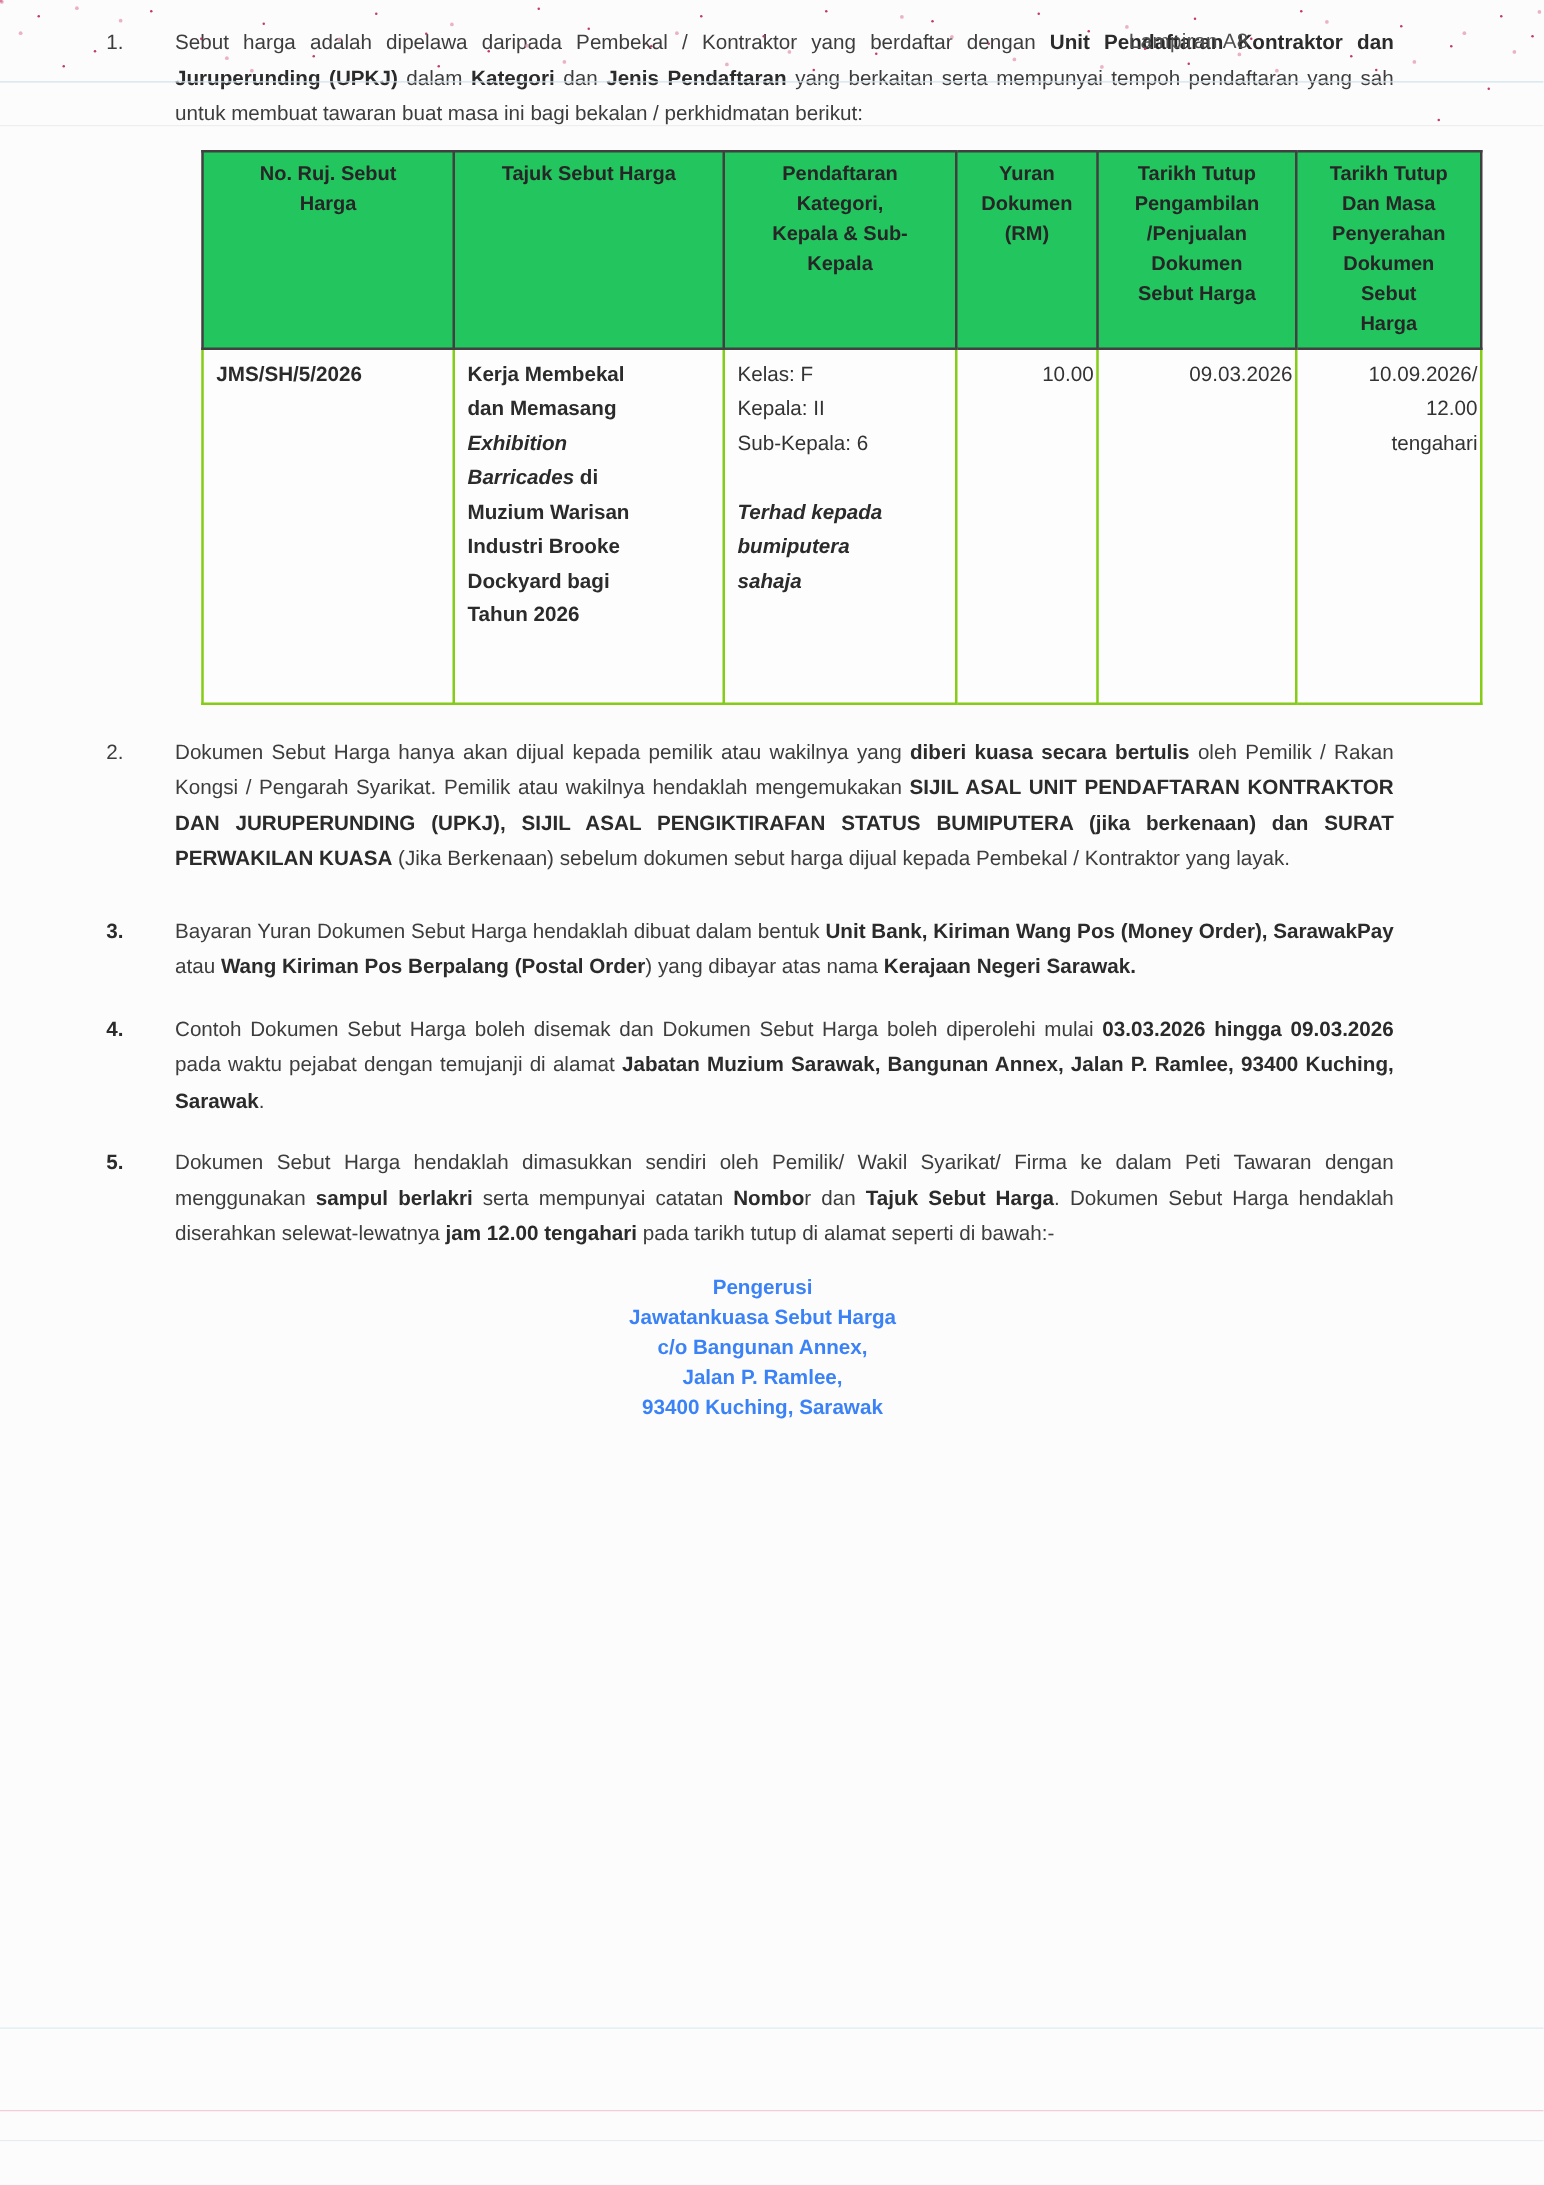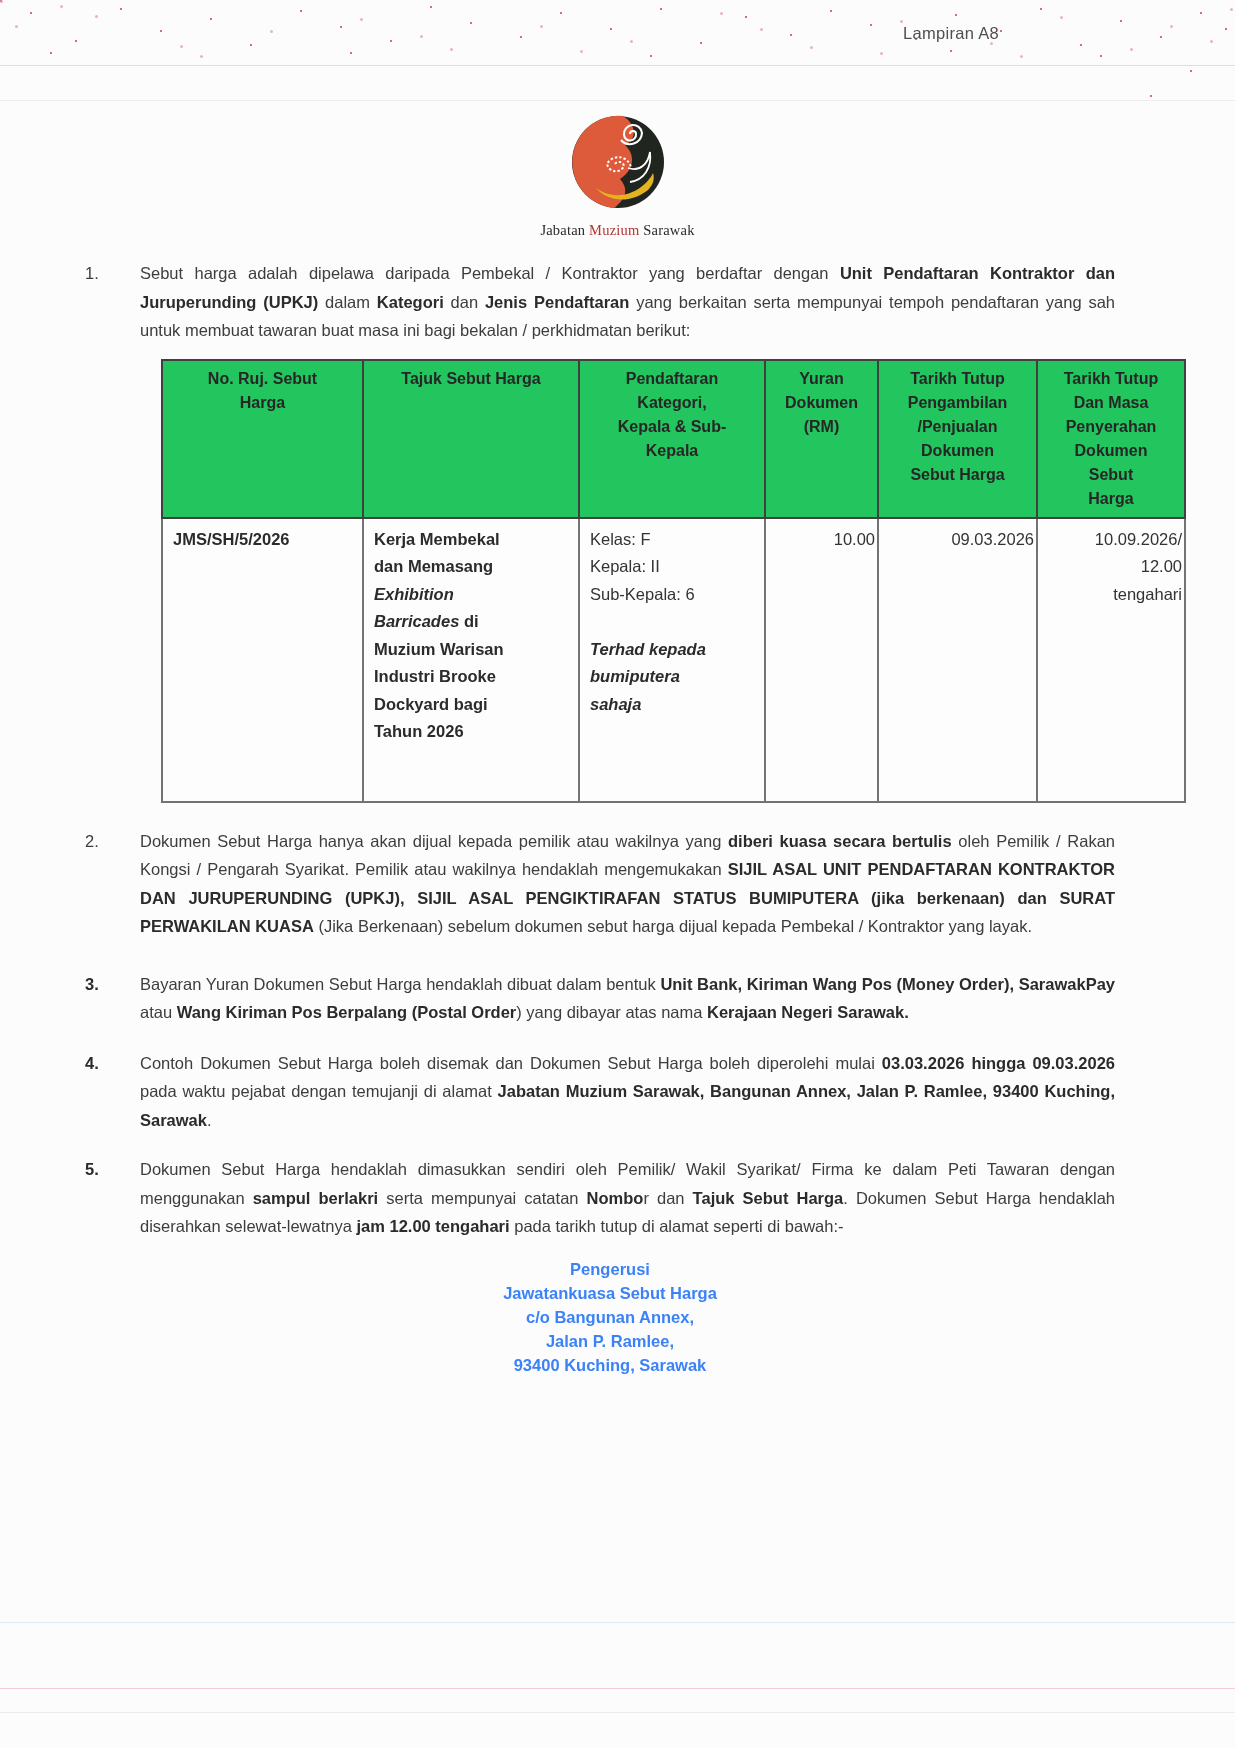--- a/index.html
+++ b/index.html
@@ -44,21 +44,21 @@
   .i{font-style:italic;}
   .pre{white-space:pre-line;}
   
   .doc-table{margin:14px 0 0 161px;border-collapse:collapse;table-layout:fixed;width:975px;}
   .doc-table th{
     background:#22c55e;border:2px solid #404040;
     font-size:16px;font-weight:bold;color:#262626;
     line-height:24px;text-align:center;vertical-align:top;padding:6px 3px;
   }
   .doc-table td{
-    border:2px solid #737373;vertical-align:top;
+    border:2px solid #84cc16;vertical-align:top;
     font-size:16.5px;line-height:27.5px;color:#333;
     padding:7px 10px;background:#fdfdfe;
   }
   .doc-table td.c{text-align:right;padding-left:2px;padding-right:2px;}
   .doc-table td.ref{font-weight:bold;color:#2b2b2b;}
   .doc-table tbody td{height:268px;}
   
   .address{margin:16px 0 0 110px;width:1000px;text-align:center;font-size:16.5px;font-weight:bold;color:#3b82f6;line-height:24px;}
 </style>
 </head>
@@ -69,33 +69,20 @@
   <div class="speck s1"></div>
   <div class="speck s2"></div>
   <div class="scanline line-top-blue"></div>
   <div class="scanline line-top-faint"></div>
   <div class="scanline line-bot-blue"></div>
   <div class="scanline line-bot-pink"></div>
   <div class="scanline line-bot-grey"></div>
 
   <div class="lampiran">Lampiran A8</div>
 
-  <div class="logo-wrap">
-    <svg class="logo-svg" viewBox="0 0 100 100">
-      <circle cx="50" cy="50" r="46" fill="#20251f"></circle>
-      <path d="M55,4 A46,46 0 1 0 46,96 C58,87 61,77 52,67 C66,58 68,43 57,33 C70,27 68,12 55,4 Z" fill="#dd5a3a"></path>
-      <path d="M28,76 C40,90 62,92 80,78 C85,73 87,67 85,61 C80,72 64,85 46,83 C38,82 32,79 28,76 Z" fill="#e3b322"></path>
-      <path d="M62,22 a3,3 0 0 1 6,0 a6,6 0 0 1 -12,1 a9,9 0 0 1 18,-2 a12,12 0 0 1 -21,7" fill="none" stroke="#ffffff" stroke-width="2.1"></path>
-      <path d="M47,52 a5,5 0 0 1 9,2 a9,9 0 0 1 -17,-2 a13,13 0 0 1 24,3" fill="none" stroke="#ffffff" stroke-width="2" stroke-dasharray="2.4,2"></path>
-      <path d="M60,56 C72,60 80,52 82,40 C84,56 76,68 62,70" fill="none" stroke="#ffffff" stroke-width="1.8"></path>
-    </svg>
-    <div class="logo-caption">
-      <span>Jabatan </span><span class="red">Muzium</span><span> Sarawak</span>
-    </div>
-  </div>
 
 
   <div class="para p1">
     <div class="num">1.</div>
     <div class="ptext"><span>Sebut harga adalah dipelawa daripada Pembekal / Kontraktor yang berdaftar dengan </span><span class="b">Unit Pendaftaran Kontraktor dan Juruperunding (UPKJ)</span><span> dalam </span><span class="b">Kategori</span><span> dan </span><span class="b">Jenis Pendaftaran</span><span> yang berkaitan serta mempunyai tempoh pendaftaran yang sah untuk membuat tawaran buat masa ini bagi bekalan / perkhidmatan berikut:</span></div>
   </div>
 
   <table class="doc-table">
     <thead>
       <tr>

